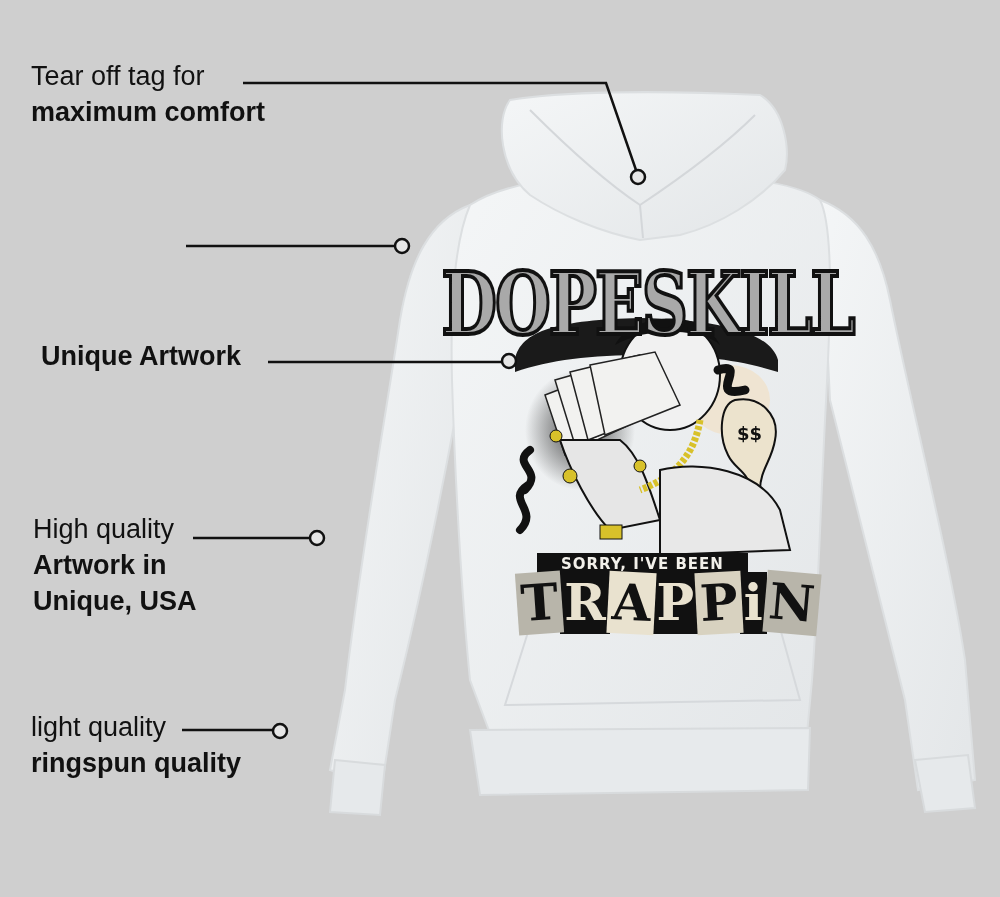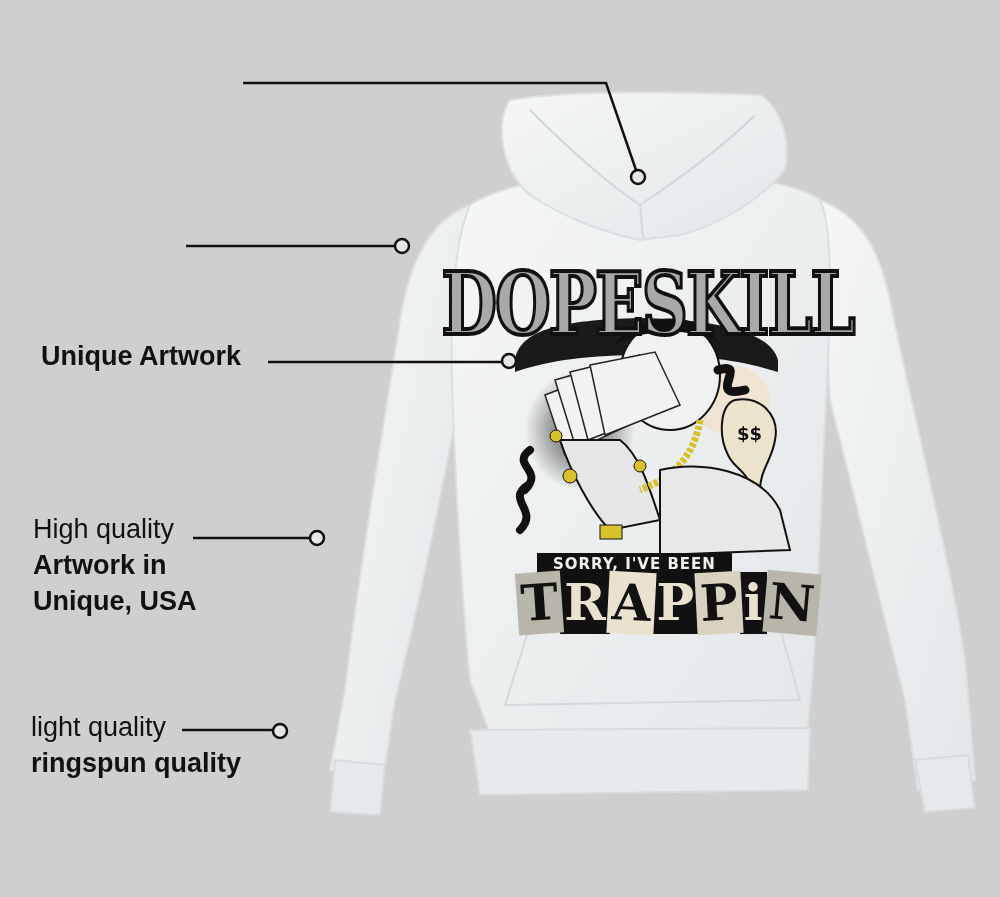--- a/index.html
+++ b/index.html
@@ -33,21 +33,21 @@
       color: #a9a9a9;
       -webkit-text-stroke: 3px #111;
       display: flex; align-items: flex-start; justify-content: center;
       transform: scaleY(1.35); transform-origin: top center;
       line-height: 80px;
     }
     .art-sub {
       position: absolute; left: 537px; top: 553px;
       background: #111; color: #f2f0ea;
       font-family: "DejaVu Sans", sans-serif; font-weight: bold;
-      font-size: 15px; letter-spacing: 1px; padding: 2px 16px;
+      font-size: 15px; letter-spacing: 1px; padding: 2px 24px;
     }
     .trap-row { position: absolute; left: 517px; top: 572px; display: flex; align-items: flex-end; }
     .trap-letter {
       display: inline-block; font-family: "DejaVu Serif", serif; font-weight: bold;
       font-size: 50px; line-height: 58px; padding: 2px 4px; margin-right: -2px;
       text-align: center;
     }
   </style>
 </head>
 <body>
@@ -140,20 +140,22 @@
     <g stroke="#111" stroke-width="2.5" fill="#e6e6e6">
       <circle class="dot" cx="638" cy="177" r="7"></circle>
       <circle class="dot" cx="402" cy="246" r="7"></circle>
       <circle class="dot" cx="509" cy="361" r="7"></circle>
       <circle class="dot" cx="317" cy="538" r="7"></circle>
       <circle class="dot" cx="280" cy="731" r="7"></circle>
     </g>
   </svg>
 
   <div class="callout" style="left:31px; top:58px;">
+    <span class="line-block r">Tear off tag for</span>
+    <span class="line-block b">maximum comfort</span>
   </div>
 
 
   <div class="callout" style="left:31px; top:338px;margin-left:10px;">
     <span class="line-block b">Unique Artwork</span>
   </div>
 
   <div class="callout" style="left:33px; top:511px;">
     <span class="line-block r">High quality</span>
     <span class="line-block b">Artwork in</span>

